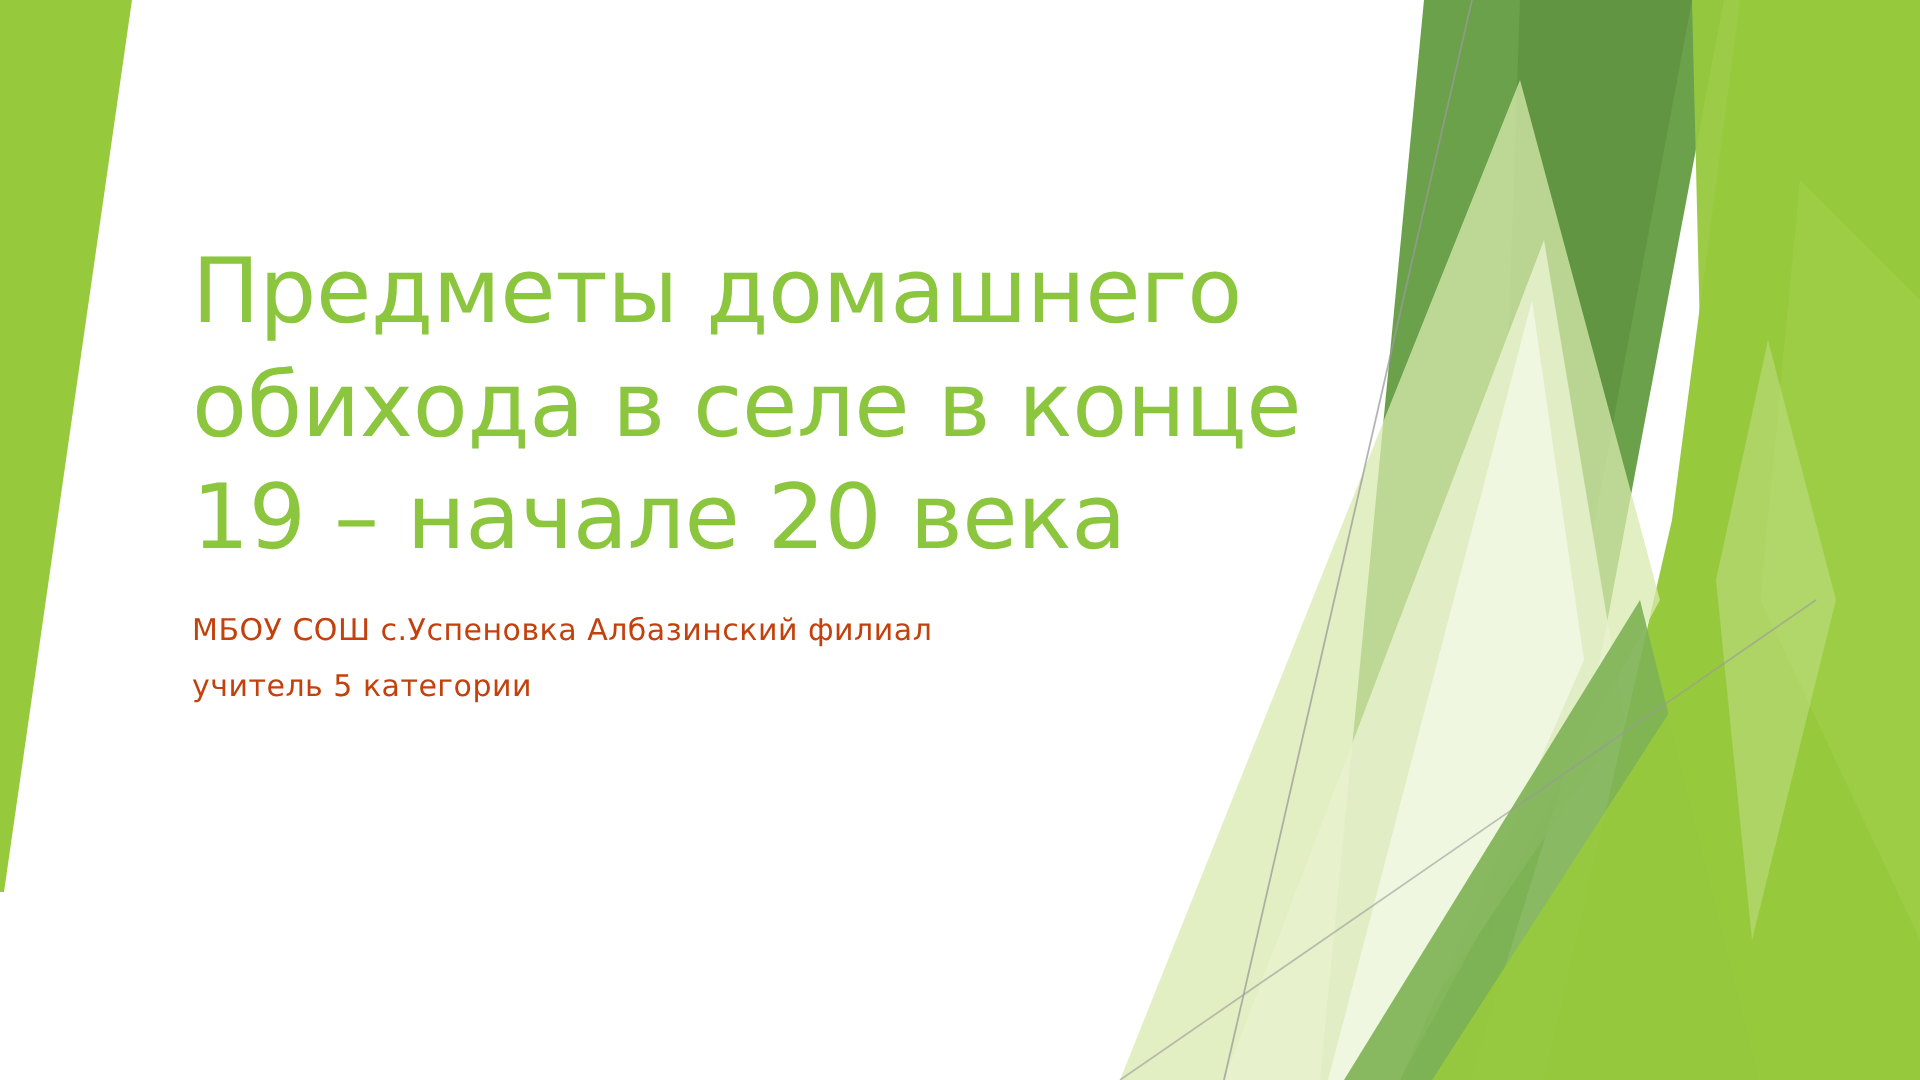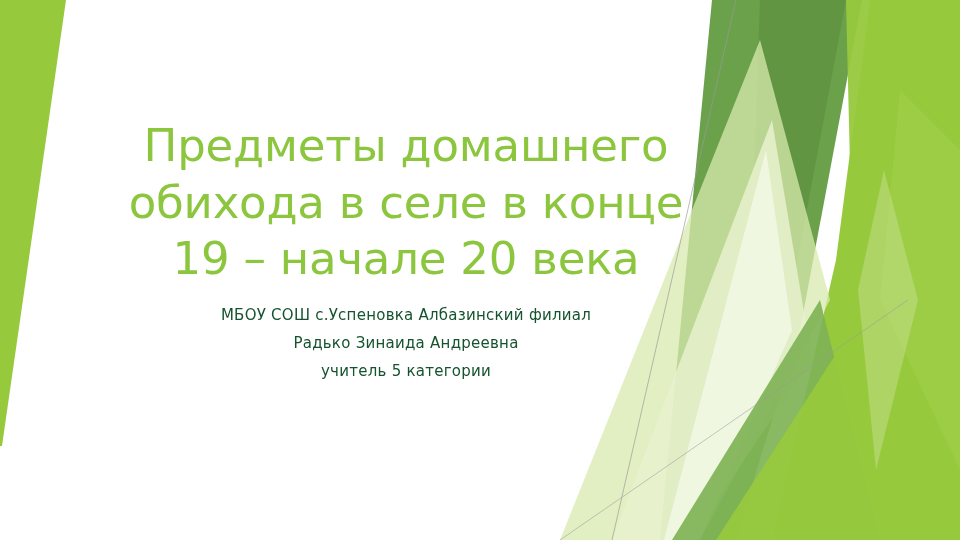--- a/index.html
+++ b/index.html
@@ -22,21 +22,21 @@
     left: 0;
     width: 960px;
     height: 540px;
     pointer-events: none;
   }
   #text-block {
     position: absolute;
     left: 96px;
     top: 118px;
     width: 620px;
-    text-align: center;
+    text-align: left;
     z-index: 5;
   }
   #slide-title {
     margin: 0;
     font-family: "DejaVu Sans", "Liberation Sans", sans-serif;
     font-size: 45px;
     line-height: 1.26;
     font-weight: 400;
     color: #8CC63F;
     letter-spacing: -0.2px;
@@ -45,21 +45,21 @@
   #slide-subtitle {
     margin: 14px 0 0 0;
     padding: 0;
     list-style: none;
   }
   #slide-subtitle li {
     font-family: "DejaVu Sans", "Liberation Sans", sans-serif;
     font-size: 15px;
     line-height: 1.85;
     font-weight: 400;
-    color: #14532d;
+    color: #c2410c;
     letter-spacing: 0.25px;
   }
 </style>
 </head>
 <body>
 
 <div id="slide">
 
   <svg id="decor-left" viewBox="0 0 960 540" preserveAspectRatio="none">
     <polygon points="0,0 66,0 2,446 0,446" fill="#97C93D"></polygon>
@@ -92,18 +92,17 @@
 
     <line x1="736" y1="0" x2="612" y2="540" stroke="#9A9A9A" stroke-width="0.9" opacity="0.75"></line>
     <line x1="908" y1="300" x2="560" y2="540" stroke="#9A9A9A" stroke-width="0.9" opacity="0.6"></line>
   </svg>
 
   <div id="text-block">
     <h1 id="slide-title">Предметы домашнего обихода в селе в конце 19 – начале 20 века</h1>
 
     <ul id="slide-subtitle">
       <li>МБОУ СОШ с.Успеновка Албазинский филиал</li>
-      <li>Радько Зинаида Андреевна</li>
       <li>учитель 5 категории</li>
     </ul>
   </div>
 
 </div>
 
 </body></html>

